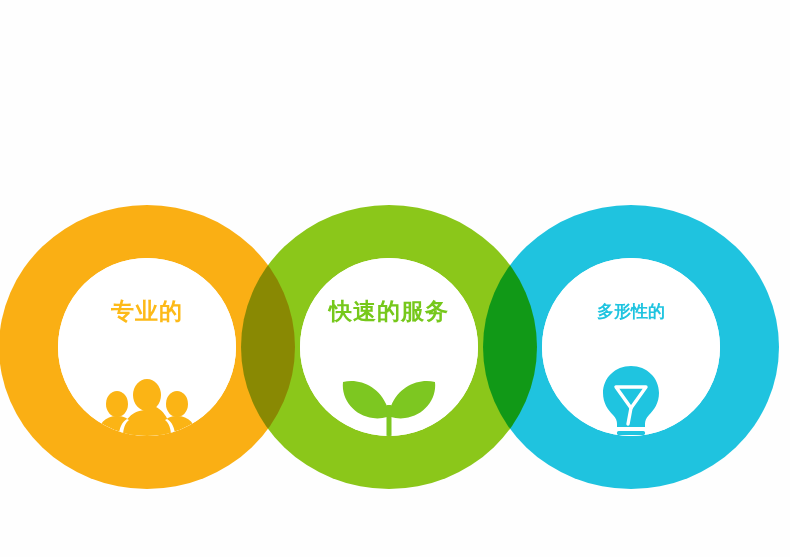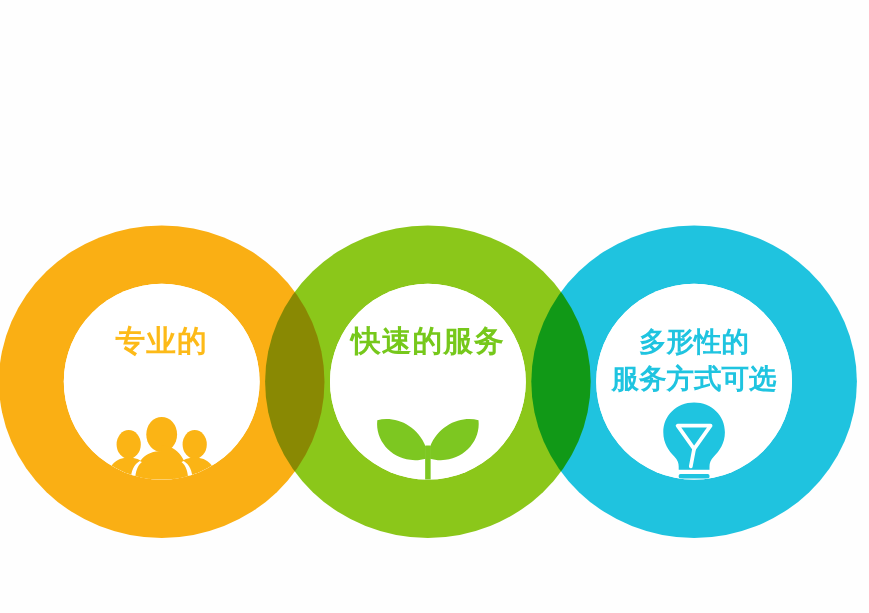--- a/index.html
+++ b/index.html
@@ -93,31 +93,31 @@
   .inner-2 { left: 300px; top: 258px; width: 178px; height: 178px; }
   .inner-3 { left: 542px; top: 258px; width: 178px; height: 178px; }
 
   .card-text {
     position: absolute;
     left: 0;
     top: 36px;
     width: 100%;
     text-align: center;
     font-weight: bold;
-    font-size: 27px;
+    font-size: 23px;
     line-height: 34px;
     letter-spacing: 1px;
     white-space: pre;
     user-select: none;
   }
   .card-text.c1 { color: #FDBA18; }
   .card-text.c2 { color: #76C81B; }
   .card-text.c3 { color: #1FC4E0; }
 
-  .card-text.narrow { font-size: 25px; letter-spacing: 0px; }
+  .card-text.narrow { font-size: 17px; letter-spacing: 0px; }
 
   .card-icon {
     position: absolute;
     left: 0;
     bottom: -4px;
     width: 100%;
     text-align: center;
     line-height: 0;
   }
 </style>
@@ -199,21 +199,21 @@
 
           <path d="M56 36C64 16 84 8 100 12c2 18-12 34-30 36-5 1-10 0-14-1z"></path>
 
           <rect x="51.5" y="35" width="5" height="35" rx="1"></rect>
         </g>
       </svg>
     </div>
   </div>
 
   <div class="inner inner-3">
-    <div class="card-text c3 narrow"><span>多形性的</span><br><span>服务方式可选</span></div>
+    <div class="card-text c3 narrow"><span>多形性的</span><br></div>
     <div class="card-icon">
       <svg width="72" height="76" viewBox="0 0 72 76">
         <g fill="#1FC4E0">
 
           <path d="M36 2C20 2 8 14 8 29c0 10 5 17 10 22 3 3 4 6 4 9v3h28v-3c0-3 1-6 4-9 5-5 10-12 10-22C64 14 52 2 36 2z"></path>
 
           <rect x="22" y="67" width="28" height="4" rx="1.6"></rect>
           <rect x="22" y="74" width="28" height="4" rx="1.6"></rect>
         </g>
         <g fill="none" stroke="#ffffff" stroke-width="3.4" stroke-linejoin="round" stroke-linecap="round">

